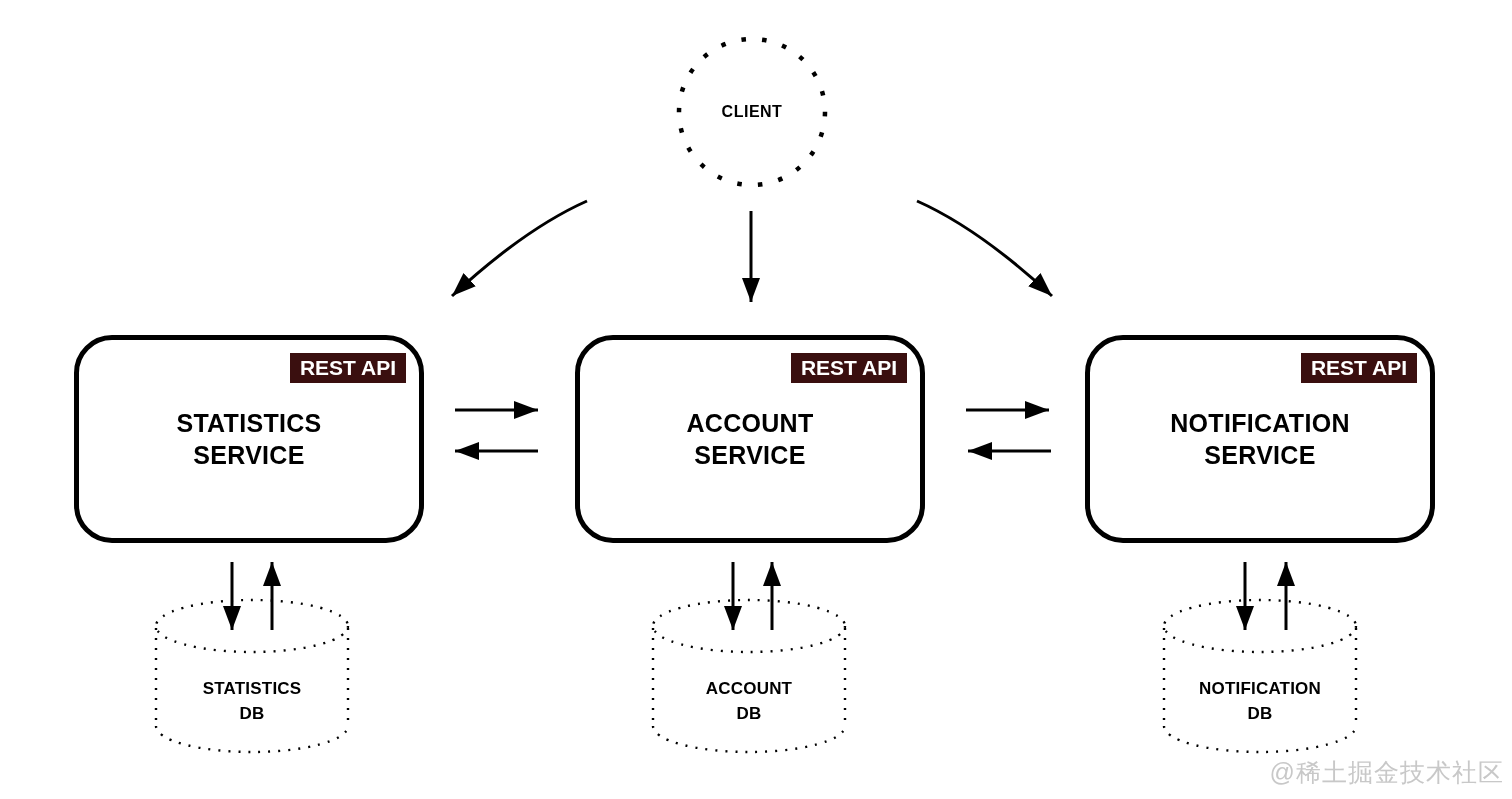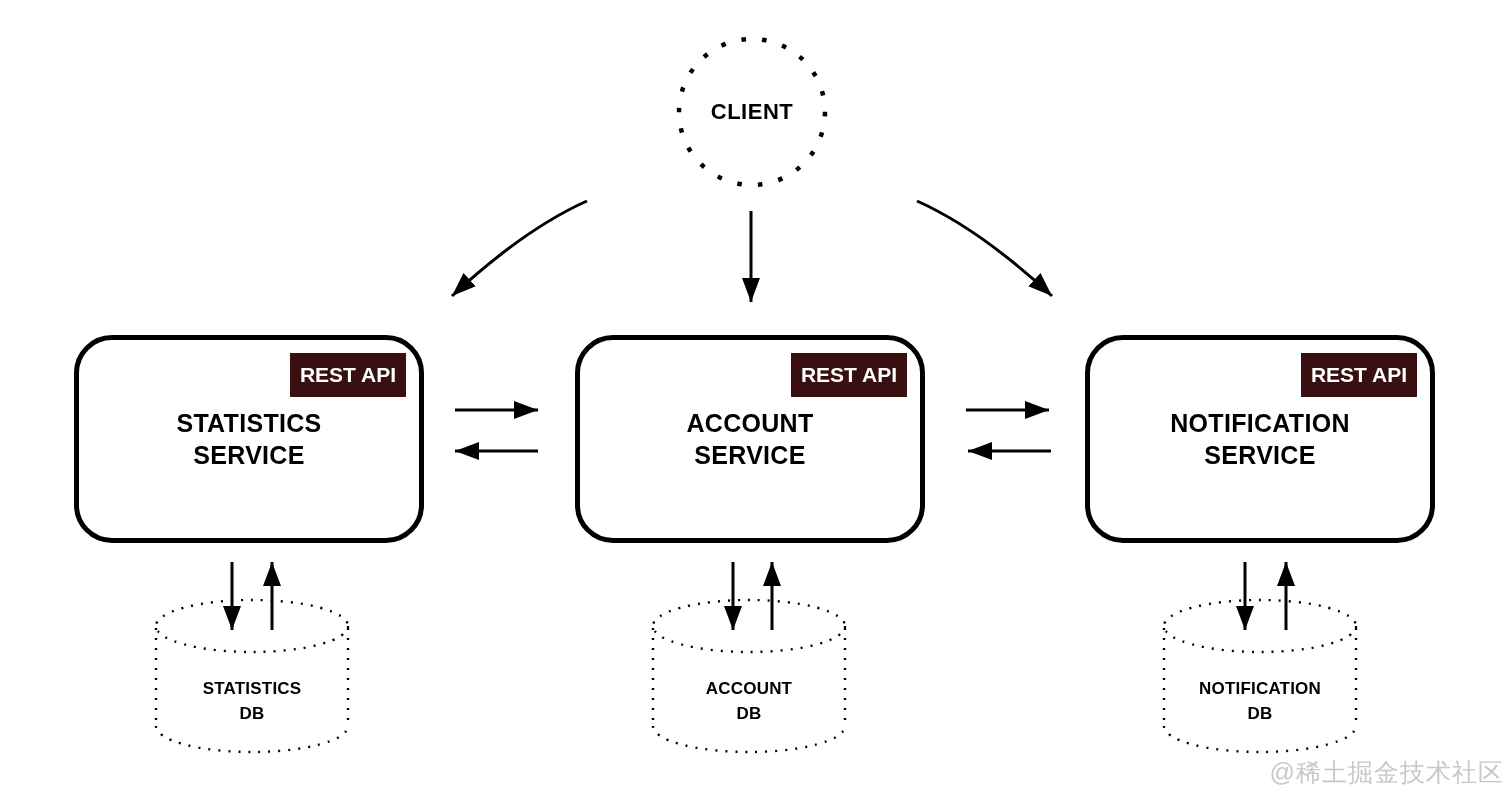--- a/index.html
+++ b/index.html
@@ -18,34 +18,34 @@
   .stage{position:relative;width:1512px;height:799px;background:var(--background);}
 
   svg.shapes{position:absolute;left:0;top:0;width:1512px;height:799px;color:var(--stroke);}
   .dotted{fill:none;stroke:currentColor;stroke-width:2.4;stroke-dasharray:2 8;}
   .dotcircle{fill:none;stroke:currentColor;stroke-width:4.5;stroke-dasharray:4.5 16.3;}
   .arrow{fill:none;stroke:currentColor;stroke-width:3;marker-end:url(#ah);}
 
   .client-label{
     position:absolute;left:672px;top:96px;width:160px;height:32px;
     display:flex;align-items:center;justify-content:center;
-    font-size:22px;font-weight:bold;color:var(--stroke);letter-spacing:.5px;
+    font-size:16px;font-weight:bold;color:var(--stroke);letter-spacing:.5px;
   }
 
   .svc-box{
     position:absolute;top:335px;width:350px;height:208px;
     border:5px solid var(--stroke);border-radius:38px;background:var(--background);
   }
   .svc-1{left:74px;}
   .svc-2{left:575px;}
   .svc-3{left:1085px;}
   .badge{
     position:absolute;top:13px;right:13px;
     background:var(--badge-bg);color:var(--badge-text);
-    font-size:21px;font-weight:bold;padding:10px 10px;line-height:1.15;
+    font-size:21px;font-weight:bold;padding:3px 10px;line-height:1.15;
   }
   .svc-name{
     position:absolute;left:0;top:0;width:100%;height:100%;
     display:flex;flex-direction:column;align-items:center;justify-content:center;
     font-size:25px;font-weight:bold;line-height:32px;color:var(--stroke);
     letter-spacing:.3px;text-align:center;
   }
 
   .db-label{
     position:absolute;top:676px;width:200px;

